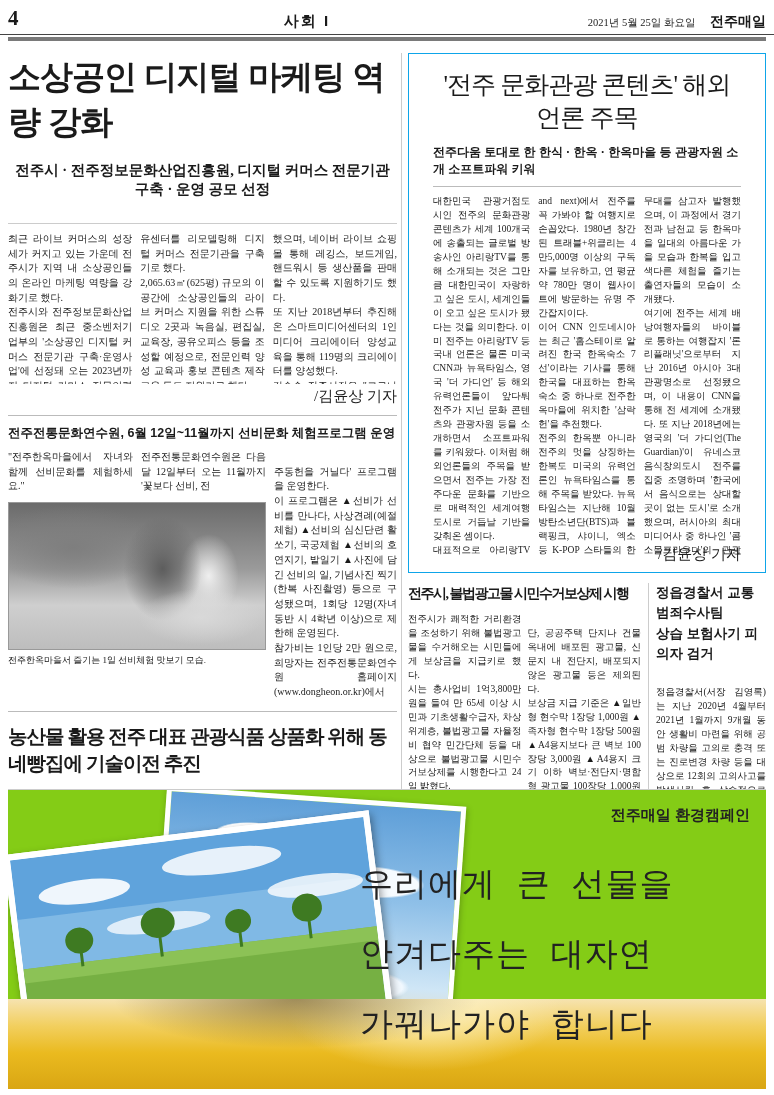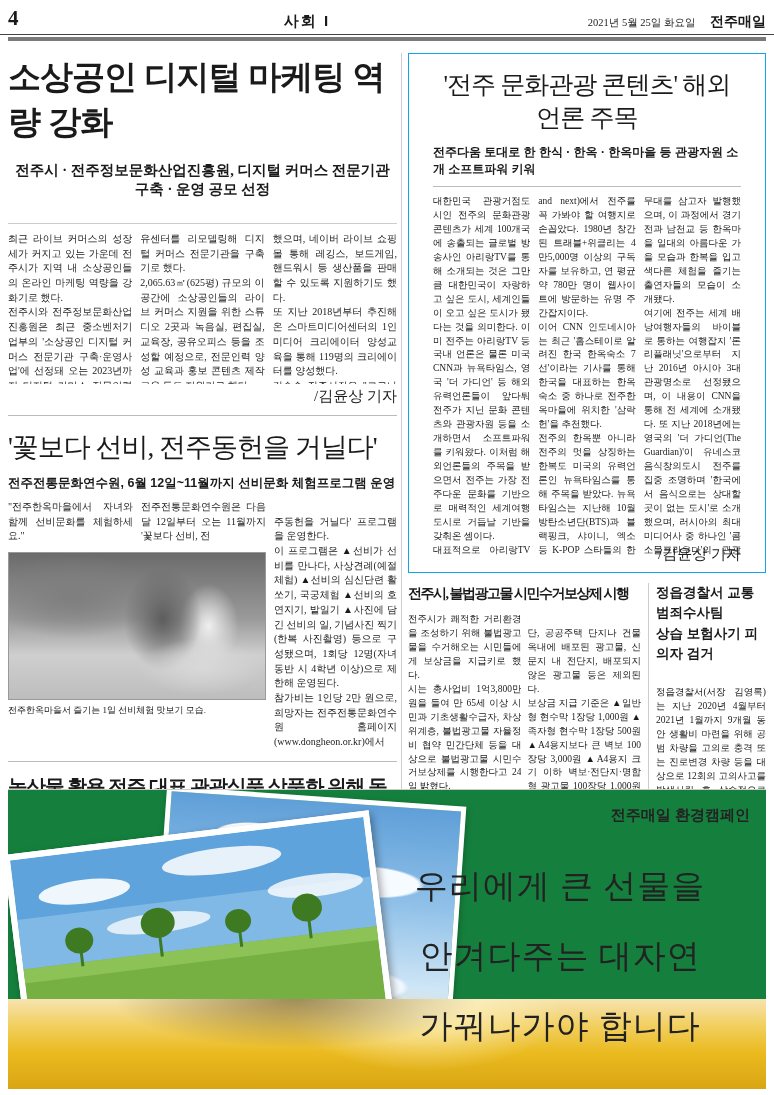--- a/index.html
+++ b/index.html
@@ -62,40 +62,40 @@
   .low-row { display:flex; margin-top:10px; }
   .a4 { width:240px; padding-right:7px; }
   .a4-headline { font-size:14px; font-weight:bold; letter-spacing:-1.5px; padding:2px 0 10px; }
   .cols2 { display:flex; gap:6px; }
   .cols2 > div { flex:1; font-size:9.5px; line-height:1.47; text-align:justify; white-space:pre-line; height:180px; overflow:hidden; }
   .a5 { flex:1; padding-left:7px; border-left:1px solid #ccc; }
   .a5-headline { font-family:"Liberation Sans",sans-serif; font-weight:bold; font-size:13.5px; line-height:1.5; padding-bottom:8px; }
   .a5-body { font-size:9.5px; line-height:1.47; text-align:justify; white-space:pre-line; height:158px; overflow:hidden; }
 
   
-  .ad { position:absolute; left:8px; right:8px; bottom:6px; height:300px; border-top:1px solid #ccc; overflow:hidden; background:#15803d; }
+  .ad { position:absolute; left:8px; right:8px; bottom:6px; height:300px; border-top:1px solid #ccc; overflow:hidden; background:#84cc16; }
   .ad-sky { position:absolute; left:150px; top:6px; width:300px; height:250px; transform:rotate(4deg);
     border:5px solid #fff; box-shadow:1px 2px 6px rgba(0,0,0,.25);
     background:
       radial-gradient(ellipse 70px 22px at 30% 16%, #ffffff 55%, transparent 60%),
       radial-gradient(ellipse 90px 26px at 70% 32%, #f6fbff 55%, transparent 62%),
       radial-gradient(ellipse 80px 24px at 25% 55%, #ffffff 55%, transparent 62%),
       radial-gradient(ellipse 100px 28px at 65% 75%, #f2f9ff 55%, transparent 62%),
       linear-gradient(180deg,#5f9fd8 0%, #8fc0e8 40%, #cfe6f6 75%, #f2d9a8 100%);
   }
   .ad-meadow { position:absolute; left:6px; top:42px; width:368px; height:198px; transform:rotate(-7deg);
     border:6px solid #fff; box-shadow:2px 4px 9px rgba(0,0,0,.4); background:#fff; }
   .ad-field { position:absolute; left:0; right:0; bottom:0; height:90px;
     background:
       radial-gradient(ellipse 260px 70px at 38% 0%, rgba(90,70,20,.55) 0%, transparent 70%),
       radial-gradient(ellipse 200px 90px at 55% 10%, rgba(255,244,200,.9) 0%, transparent 70%),
       linear-gradient(180deg,#f6e3b0 0%, #f2cf5e 30%, #eaba1f 60%, #d9a613 100%);
   }
   .ad-label { position:absolute; top:16px; right:16px; font-family:"Liberation Sans",sans-serif; font-weight:bold; font-size:15px; color:#222; }
-  .ad-lines { position:absolute; top:62px; right:6px; width:400px; text-align:center; }
+  .ad-lines { position:absolute; top:62px; right:6px; width:400px; text-align:left;font-family:Liberation Mono, monospace; }
   .ad-lines div { font-size:33px; letter-spacing:1px; line-height:2.12; color:#222; }
 </style>
 </head>
 <body>
 
 <div class="page">
 
   <div class="hdr">
     <div class="hdr-page">4</div>
     <div class="hdr-section">사회 I</div>
@@ -125,21 +125,20 @@
           <div>했으며, 네이버 라이브 쇼핑몰 통해 레깅스, 보드게임, 핸드워시 등 생산품을 판매할 수 있도록 지원하기도 했다.
 또 지난 2018년부터 추진해온 스마트미디어센터의 1인 미디어 크리에이터 양성교육을 통해 119명의 크리에이터를 양성했다.
 김승수 전주시장은 "코로나 이후 달라진 경제 상황에 대비하고 침체된 지역경제를 활성화하기 위한 수단으로 디지털 커머스가 핵심적으로 중요해졌다"며 "소상공인들의 홍보·마케팅을 지원하고 판로를 열어줌으로써 지역경제를 살리고 신산업 분야 일자리 창출을 도모해 나가겠다"고 말했다.</div>
         </div>
         <div class="byline">/김윤상 기자</div>
       </div>
 
       <div class="h-div"></div>
 
       <div>
-        <div class="a2-headline">'꽃보다 선비, 전주동헌을 거닐다'</div>
         <div class="a2-subtitle">전주전통문화연수원, 6월 12일~11월까지 선비문화 체험프로그램 운영</div>
         <div class="a2-wrap">
           <div class="a2-left">
             <div class="a2-intro">
               <div>"전주한옥마을에서 자녀와 함께 선비문화를 체험하세요."</div>
               <div>전주전통문화연수원은 다음 달 12일부터 오는 11월까지 '꽃보다 선비, 전</div>
             </div>
             <div class="a2-photo"></div>
             <div class="a2-caption">전주한옥마을서 즐기는 1일 선비체험 맛보기 모습.</div>
           </div>

